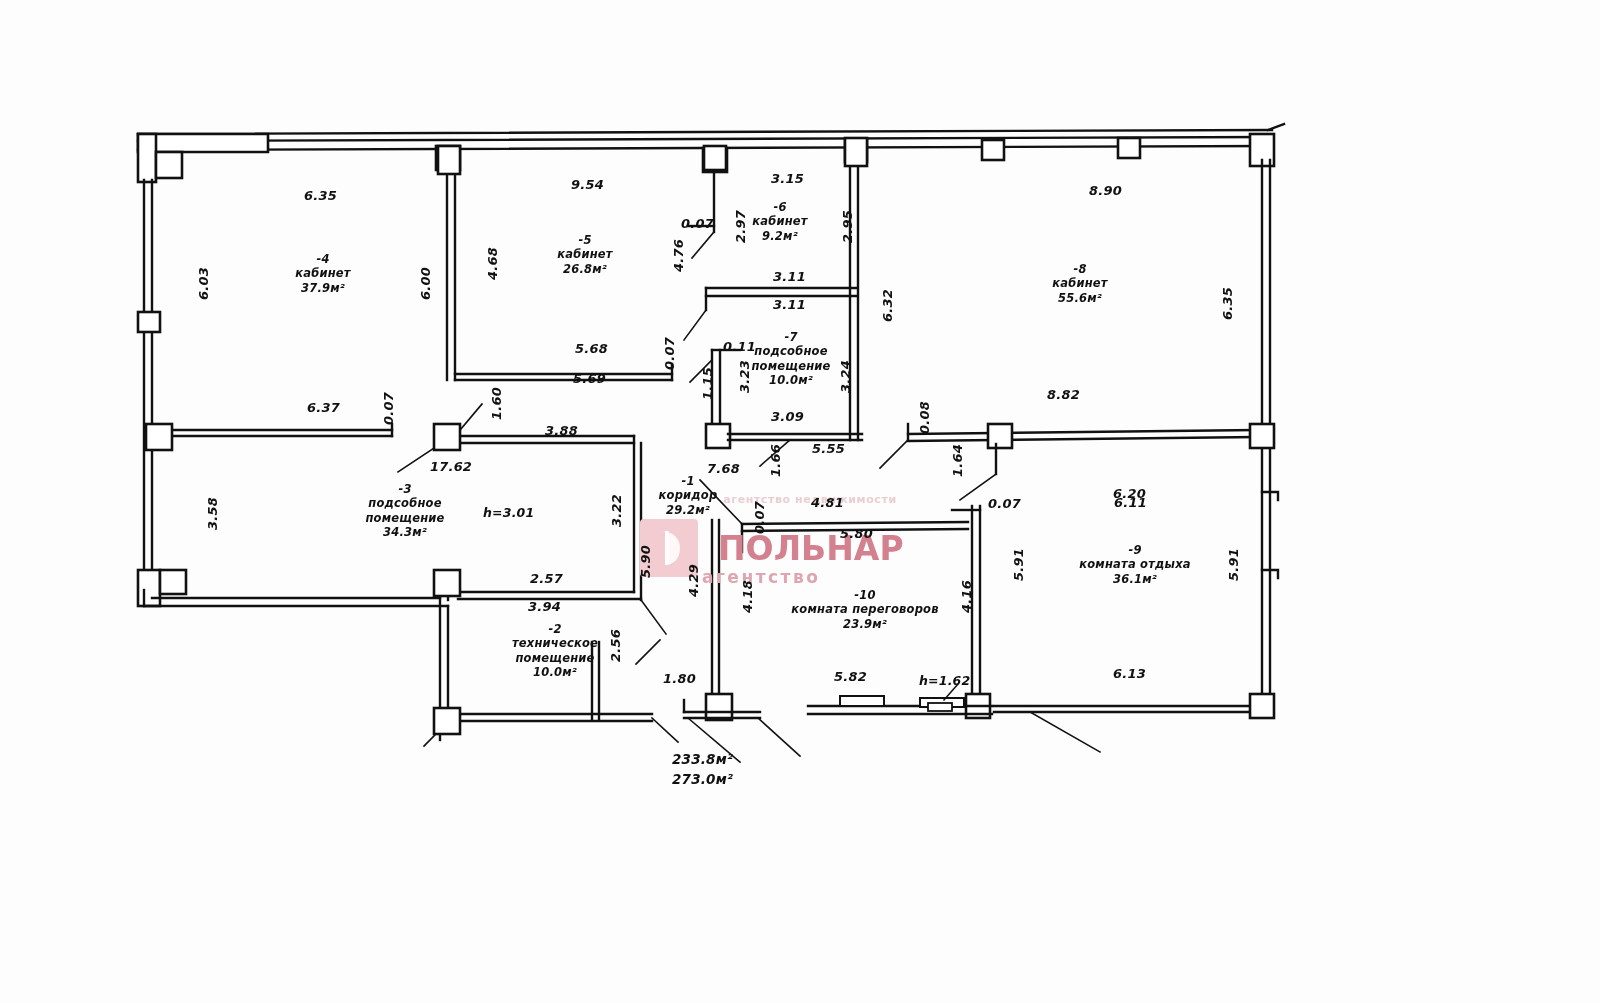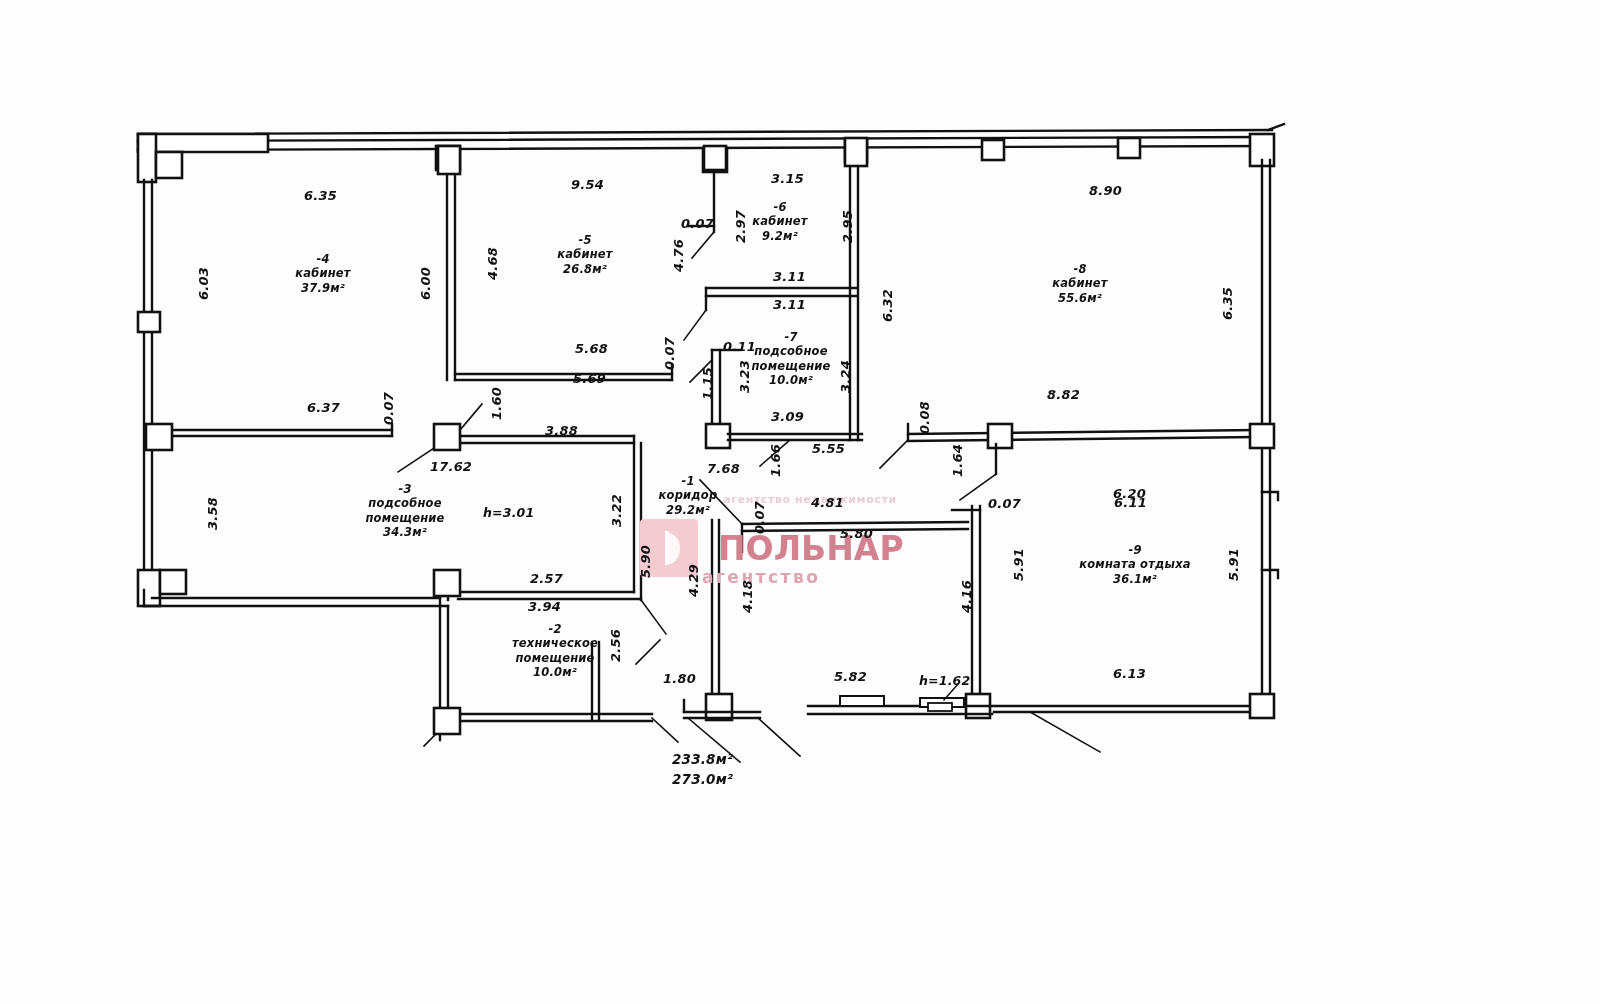--- a/index.html
+++ b/index.html
@@ -237,20 +237,25 @@
     <div>кабинет</div>
     <div>55.6м²</div>
   </div>
 
   <div class="lbl roomname" style="left:1065px;top:543px;width:140px;">
     <div>-9</div>
     <div>комната отдыха</div>
     <div>36.1м²</div>
   </div>
 
+  <div class="lbl roomname" style="left:785px;top:588px;width:160px;">
+    <div>-10</div>
+    <div>комната переговоров</div>
+    <div>23.9м²</div>
+  </div>
 
   <div class="lbl roomname" style="left:633px;top:474px;width:110px;">
     <div>-1</div>
     <div>коридор</div>
     <div>29.2м²</div>
   </div>
 
   <div class="lbl roomname" style="left:330px;top:482px;width:150px;">
     <div>-3</div>
     <div>подсобное</div>

